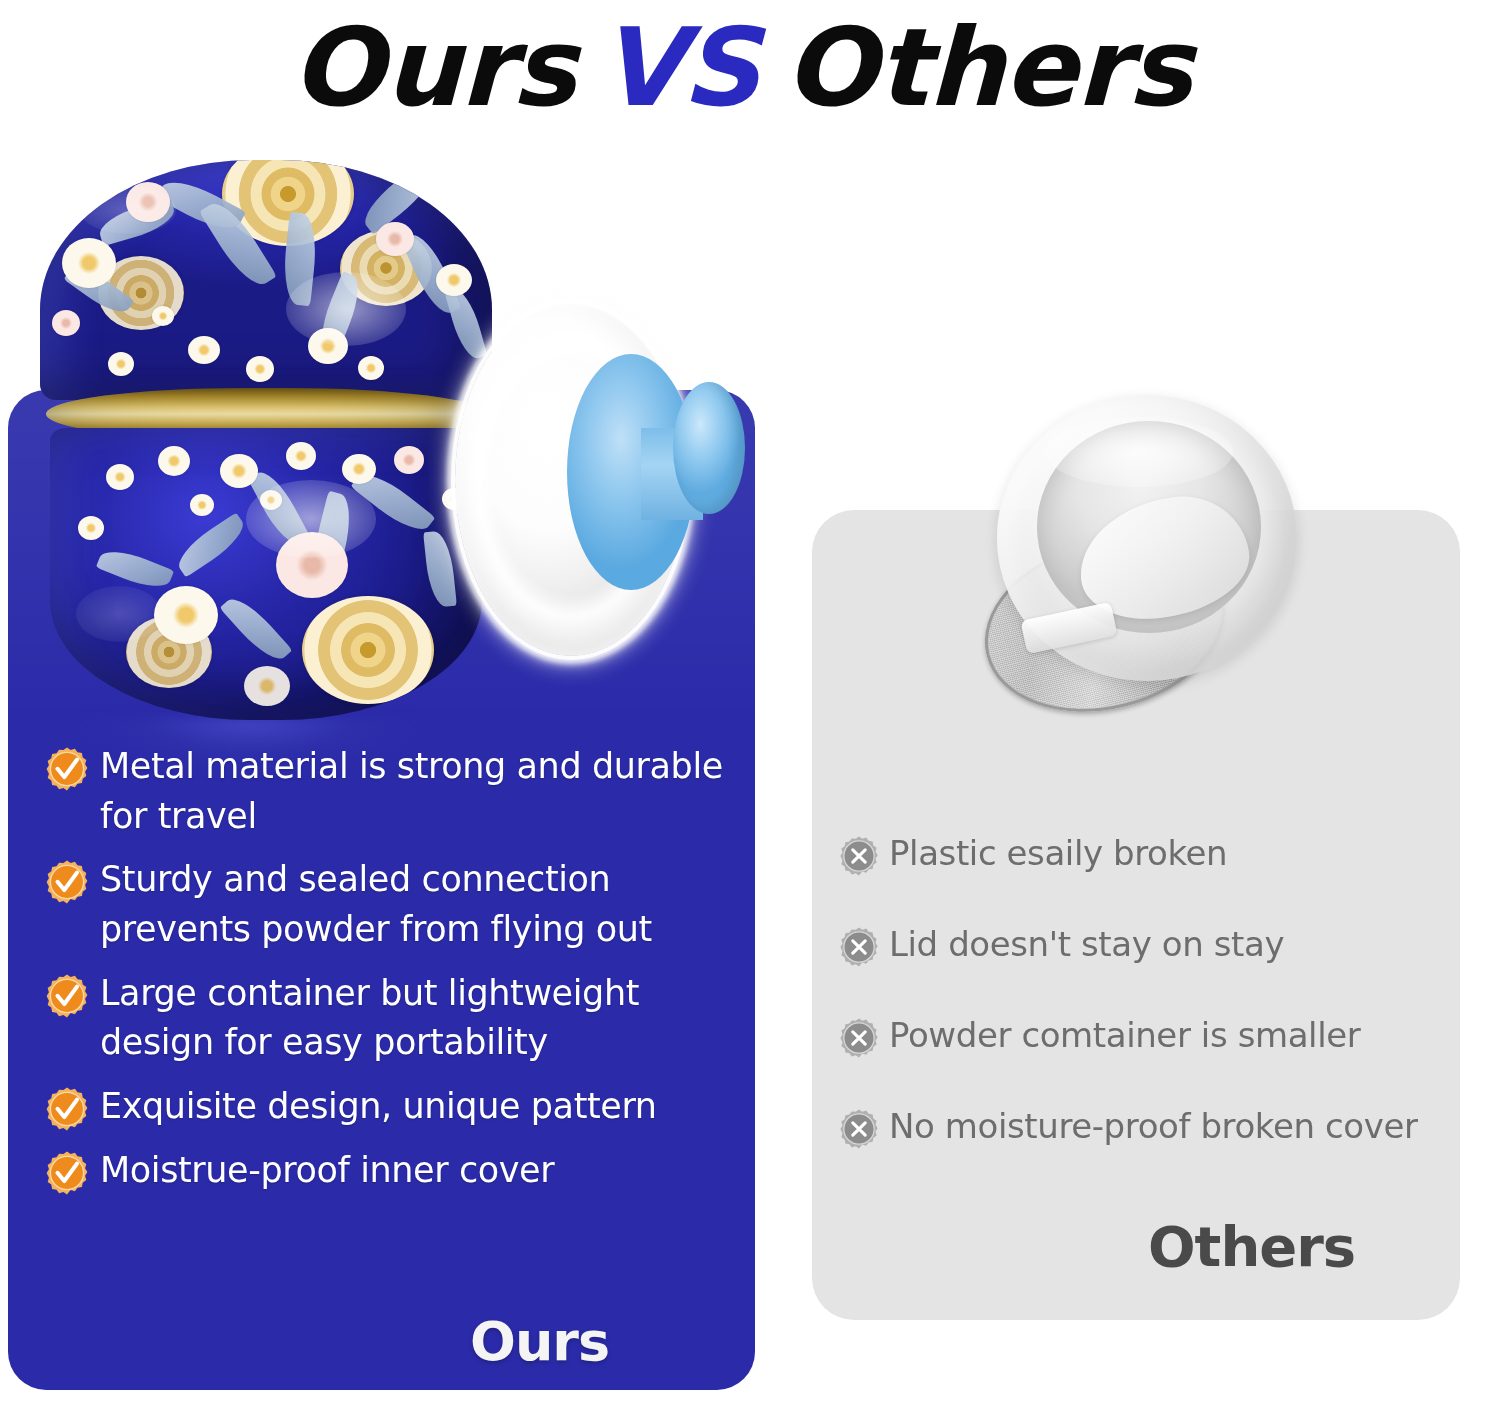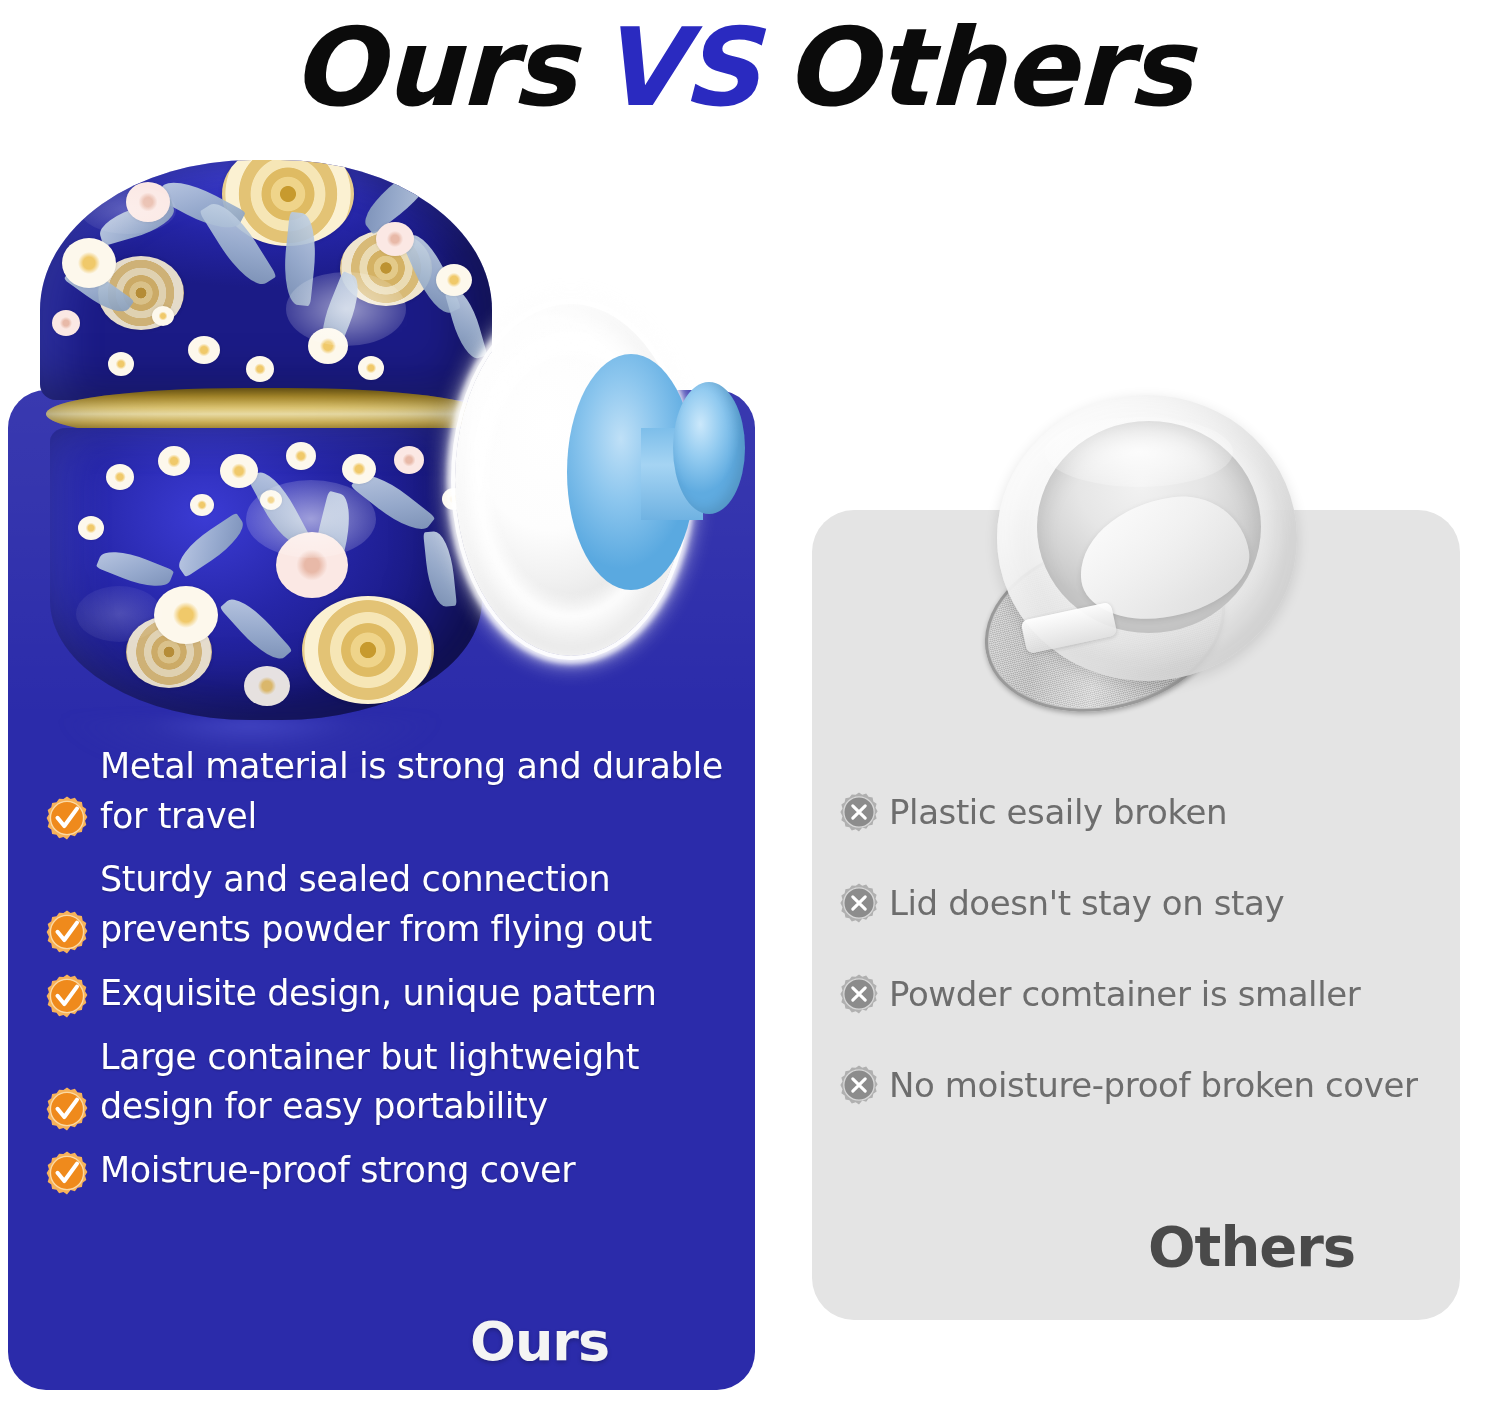--- a/index.html
+++ b/index.html
@@ -326,21 +326,21 @@
 
   
   #ours-list {
     position: absolute;
     left: 44px;
     top: 742px;
     width: 680px;
   }
   .bullet-row {
     display: flex;
-    align-items: flex-end;
+    align-items: flex-start;
     margin-bottom: 14px;
   }
   .badge {
     flex: 0 0 auto;
     position: relative;
     width: 46px;
     height: 46px;
     margin-top: 4px;
     margin-right: 10px;
   }
@@ -352,21 +352,21 @@
     font-size: 35px;
     font-weight: 400;
     line-height: 1.42;
     letter-spacing: -0.4px;
     text-shadow: 0 1px 2px rgba(0,0,0,0.25);
   }
 
   #others-list {
     position: absolute;
     left: 838px;
-    top: 788px;
+    top: 832px;
     width: 610px;
   }
   .badge-sm {
     flex: 0 0 auto;
     position: relative;
     width: 42px;
     height: 42px;
     margin-top: 3px;
     margin-right: 9px;
   }
@@ -538,45 +538,45 @@
 
     <div class="bullet-row">
       <span class="badge">
         <svg viewBox="0 0 46 46">
           <path fill="#f6b25a" d="M23 1.6 26.6 4l4.3-1.2 2.6 3.5 4.4.7.8 4.4 3.6 2.6-1.2 4.3 2.3 3.8-2.3 3.7 1.2 4.3-3.6 2.6-.8 4.4-4.4.7-2.6 3.5-4.3-1.2L23 44.4l-3.6-2.4-4.3 1.2-2.6-3.5-4.4-.7-.8-4.4-3.6-2.6 1.2-4.3L2.6 23l2.3-3.8-1.2-4.3 3.6-2.6.8-4.4 4.4-.7 2.6-3.5L19.4 4 23 1.6Z"></path>
           <circle cx="23" cy="23" r="16.6" fill="#ef8a1c"></circle>
           <circle cx="23" cy="23" r="16.6" fill="none" stroke="#fbd9a4" stroke-width="1.4"></circle>
           <path d="M13.5 22.8 20.3 31 33 13.6" fill="none" stroke="#ffffff" stroke-width="4.1" stroke-linecap="round" stroke-linejoin="round"></path>
         </svg>
       </span>
-      <span class="ours-text">Exquisite design, unique pattern</span>
+      <span class="ours-text">Large container but lightweight design for easy portability</span>
     </div>
 
     <div class="bullet-row">
       <span class="badge">
         <svg viewBox="0 0 46 46">
           <path fill="#f6b25a" d="M23 1.6 26.6 4l4.3-1.2 2.6 3.5 4.4.7.8 4.4 3.6 2.6-1.2 4.3 2.3 3.8-2.3 3.7 1.2 4.3-3.6 2.6-.8 4.4-4.4.7-2.6 3.5-4.3-1.2L23 44.4l-3.6-2.4-4.3 1.2-2.6-3.5-4.4-.7-.8-4.4-3.6-2.6 1.2-4.3L2.6 23l2.3-3.8-1.2-4.3 3.6-2.6.8-4.4 4.4-.7 2.6-3.5L19.4 4 23 1.6Z"></path>
           <circle cx="23" cy="23" r="16.6" fill="#ef8a1c"></circle>
           <circle cx="23" cy="23" r="16.6" fill="none" stroke="#fbd9a4" stroke-width="1.4"></circle>
           <path d="M13.5 22.8 20.3 31 33 13.6" fill="none" stroke="#ffffff" stroke-width="4.1" stroke-linecap="round" stroke-linejoin="round"></path>
         </svg>
       </span>
-      <span class="ours-text">Large container but lightweight design for easy portability</span>
+      <span class="ours-text">Exquisite design, unique pattern</span>
     </div>
 
     <div class="bullet-row">
       <span class="badge">
         <svg viewBox="0 0 46 46">
           <path fill="#f6b25a" d="M23 1.6 26.6 4l4.3-1.2 2.6 3.5 4.4.7.8 4.4 3.6 2.6-1.2 4.3 2.3 3.8-2.3 3.7 1.2 4.3-3.6 2.6-.8 4.4-4.4.7-2.6 3.5-4.3-1.2L23 44.4l-3.6-2.4-4.3 1.2-2.6-3.5-4.4-.7-.8-4.4-3.6-2.6 1.2-4.3L2.6 23l2.3-3.8-1.2-4.3 3.6-2.6.8-4.4 4.4-.7 2.6-3.5L19.4 4 23 1.6Z"></path>
           <circle cx="23" cy="23" r="16.6" fill="#ef8a1c"></circle>
           <circle cx="23" cy="23" r="16.6" fill="none" stroke="#fbd9a4" stroke-width="1.4"></circle>
           <path d="M13.5 22.8 20.3 31 33 13.6" fill="none" stroke="#ffffff" stroke-width="4.1" stroke-linecap="round" stroke-linejoin="round"></path>
         </svg>
       </span>
-      <span class="ours-text">Moistrue-proof strong cover</span>
+      <span class="ours-text">Moistrue-proof inner cover</span>
     </div>
 
   </div>
 
   <div id="others-list">
 
     <div class="bullet-row others-row">
       <span class="badge-sm">
         <svg viewBox="0 0 46 46">
           <path fill="#b0b0b0" d="M23 1.6 26.6 4l4.3-1.2 2.6 3.5 4.4.7.8 4.4 3.6 2.6-1.2 4.3 2.3 3.8-2.3 3.7 1.2 4.3-3.6 2.6-.8 4.4-4.4.7-2.6 3.5-4.3-1.2L23 44.4l-3.6-2.4-4.3 1.2-2.6-3.5-4.4-.7-.8-4.4-3.6-2.6 1.2-4.3L2.6 23l2.3-3.8-1.2-4.3 3.6-2.6.8-4.4 4.4-.7 2.6-3.5L19.4 4 23 1.6Z"></path>

